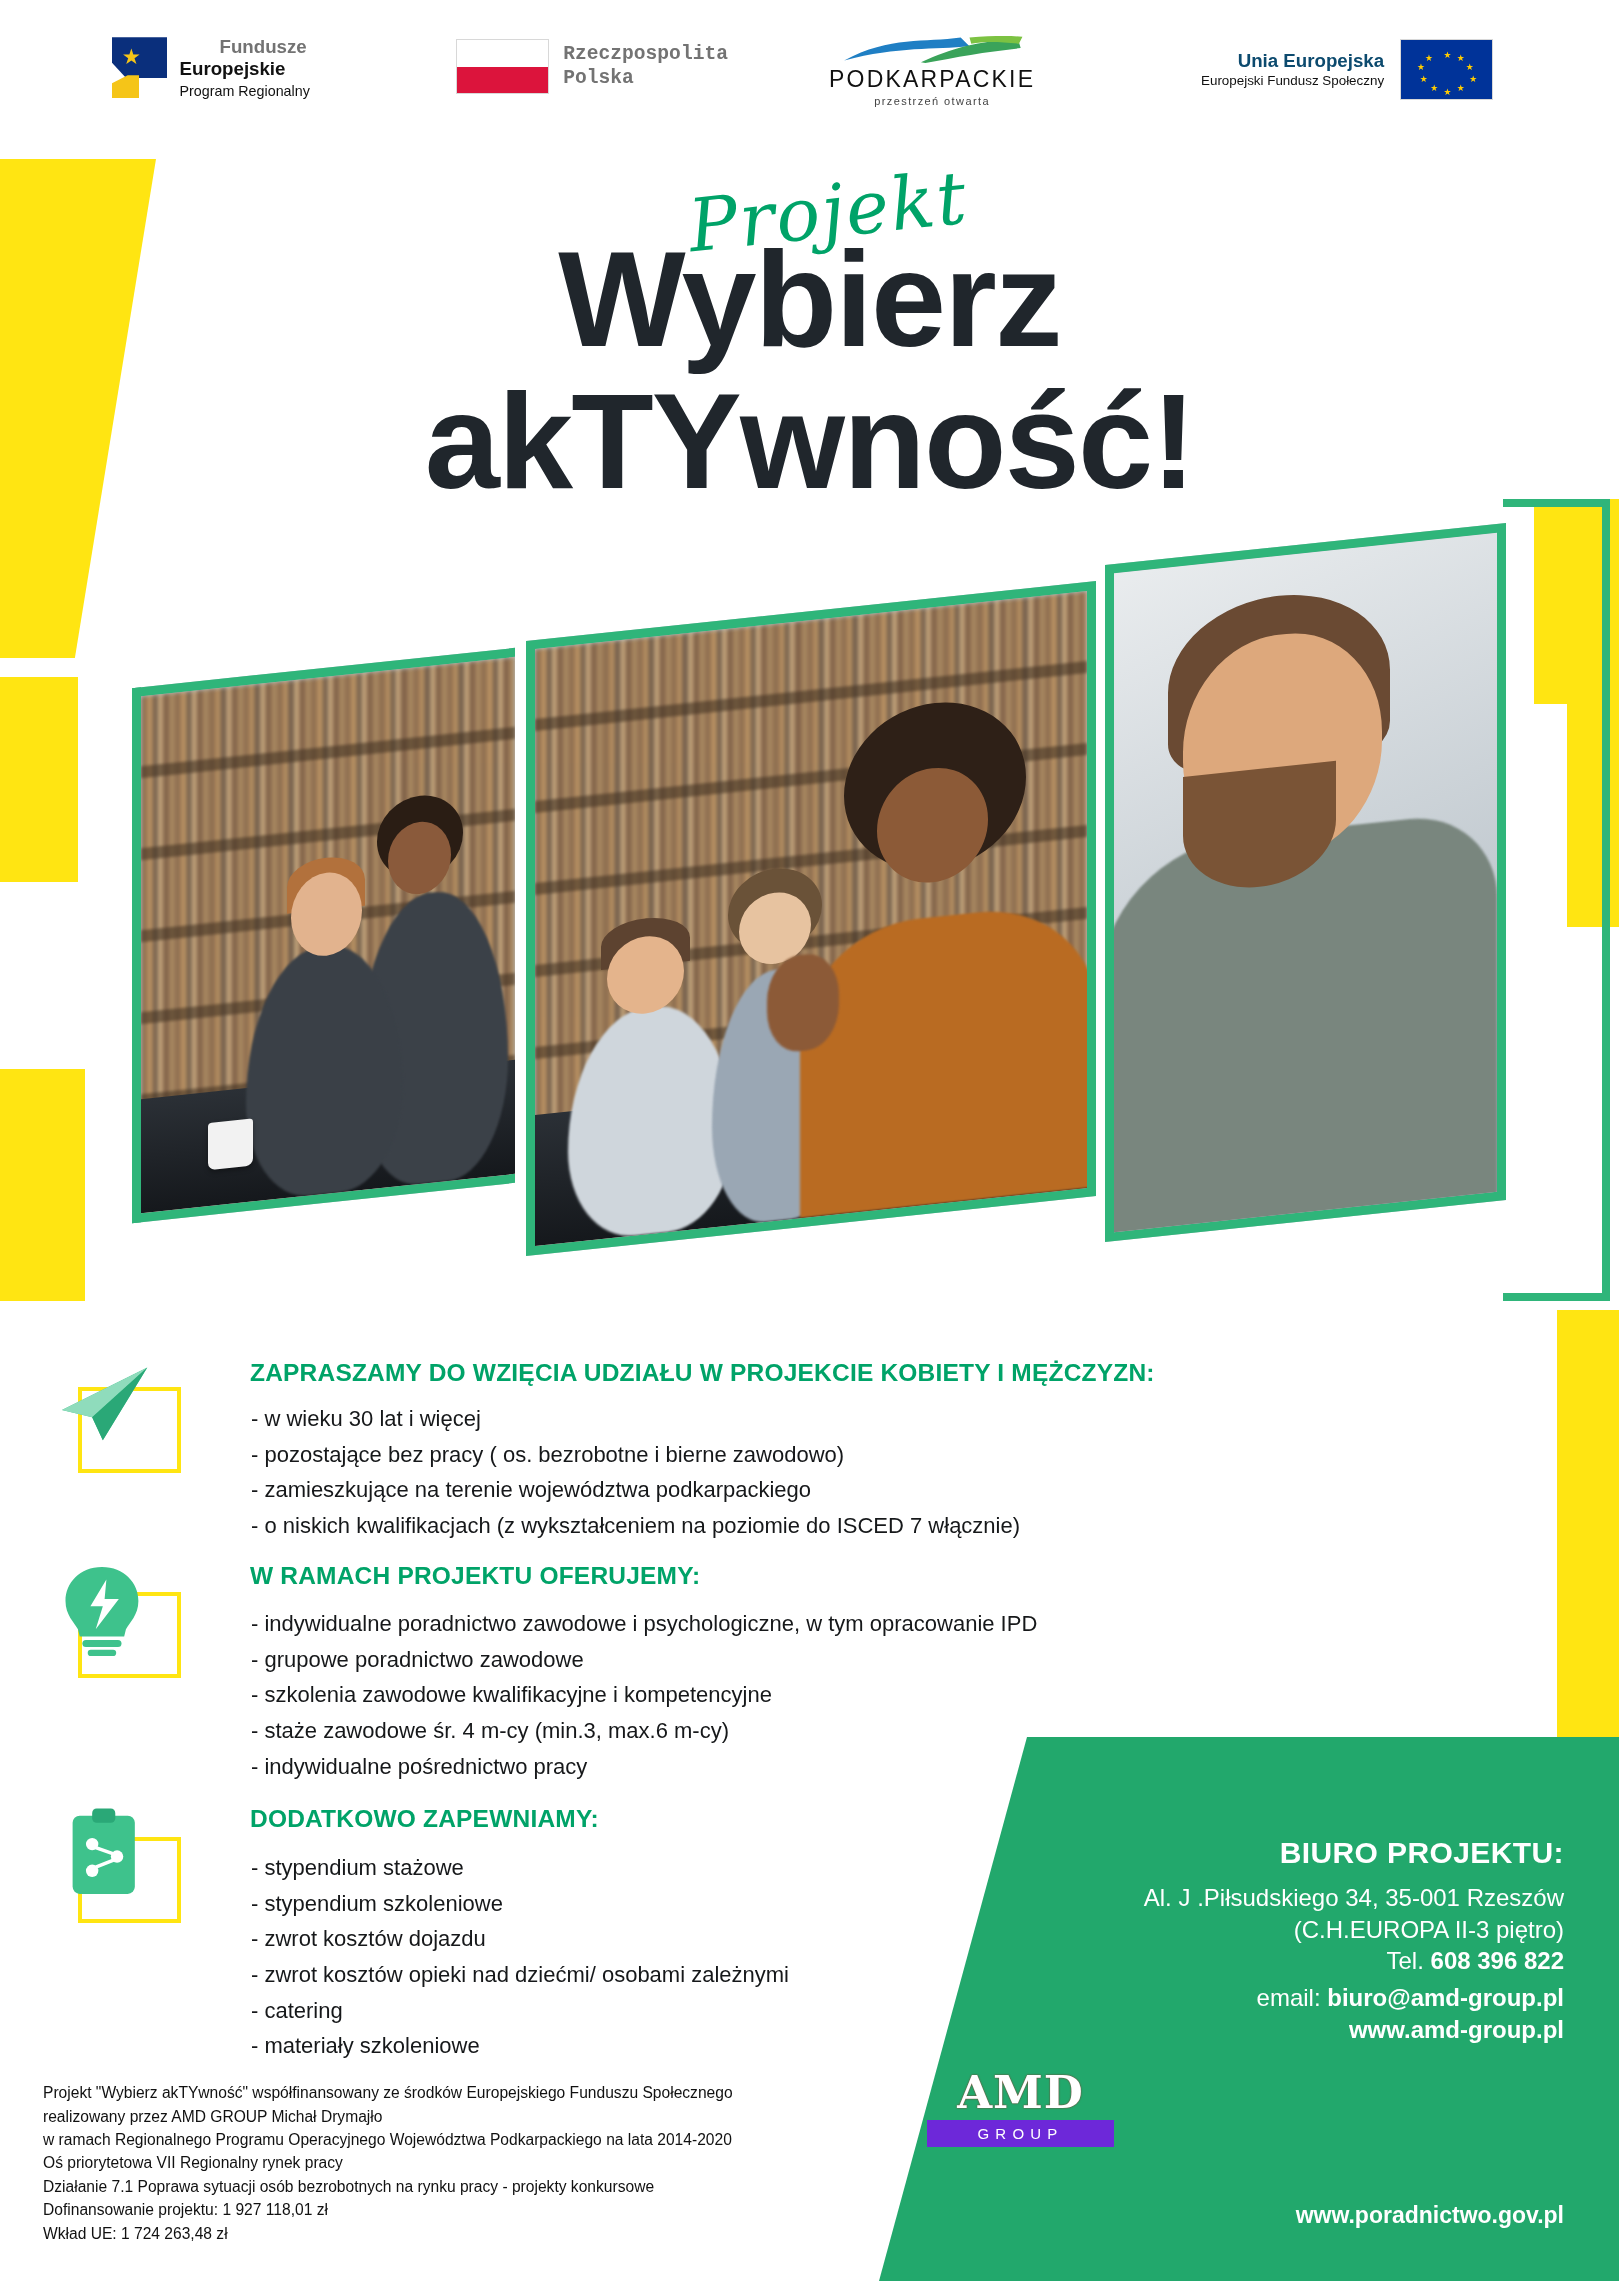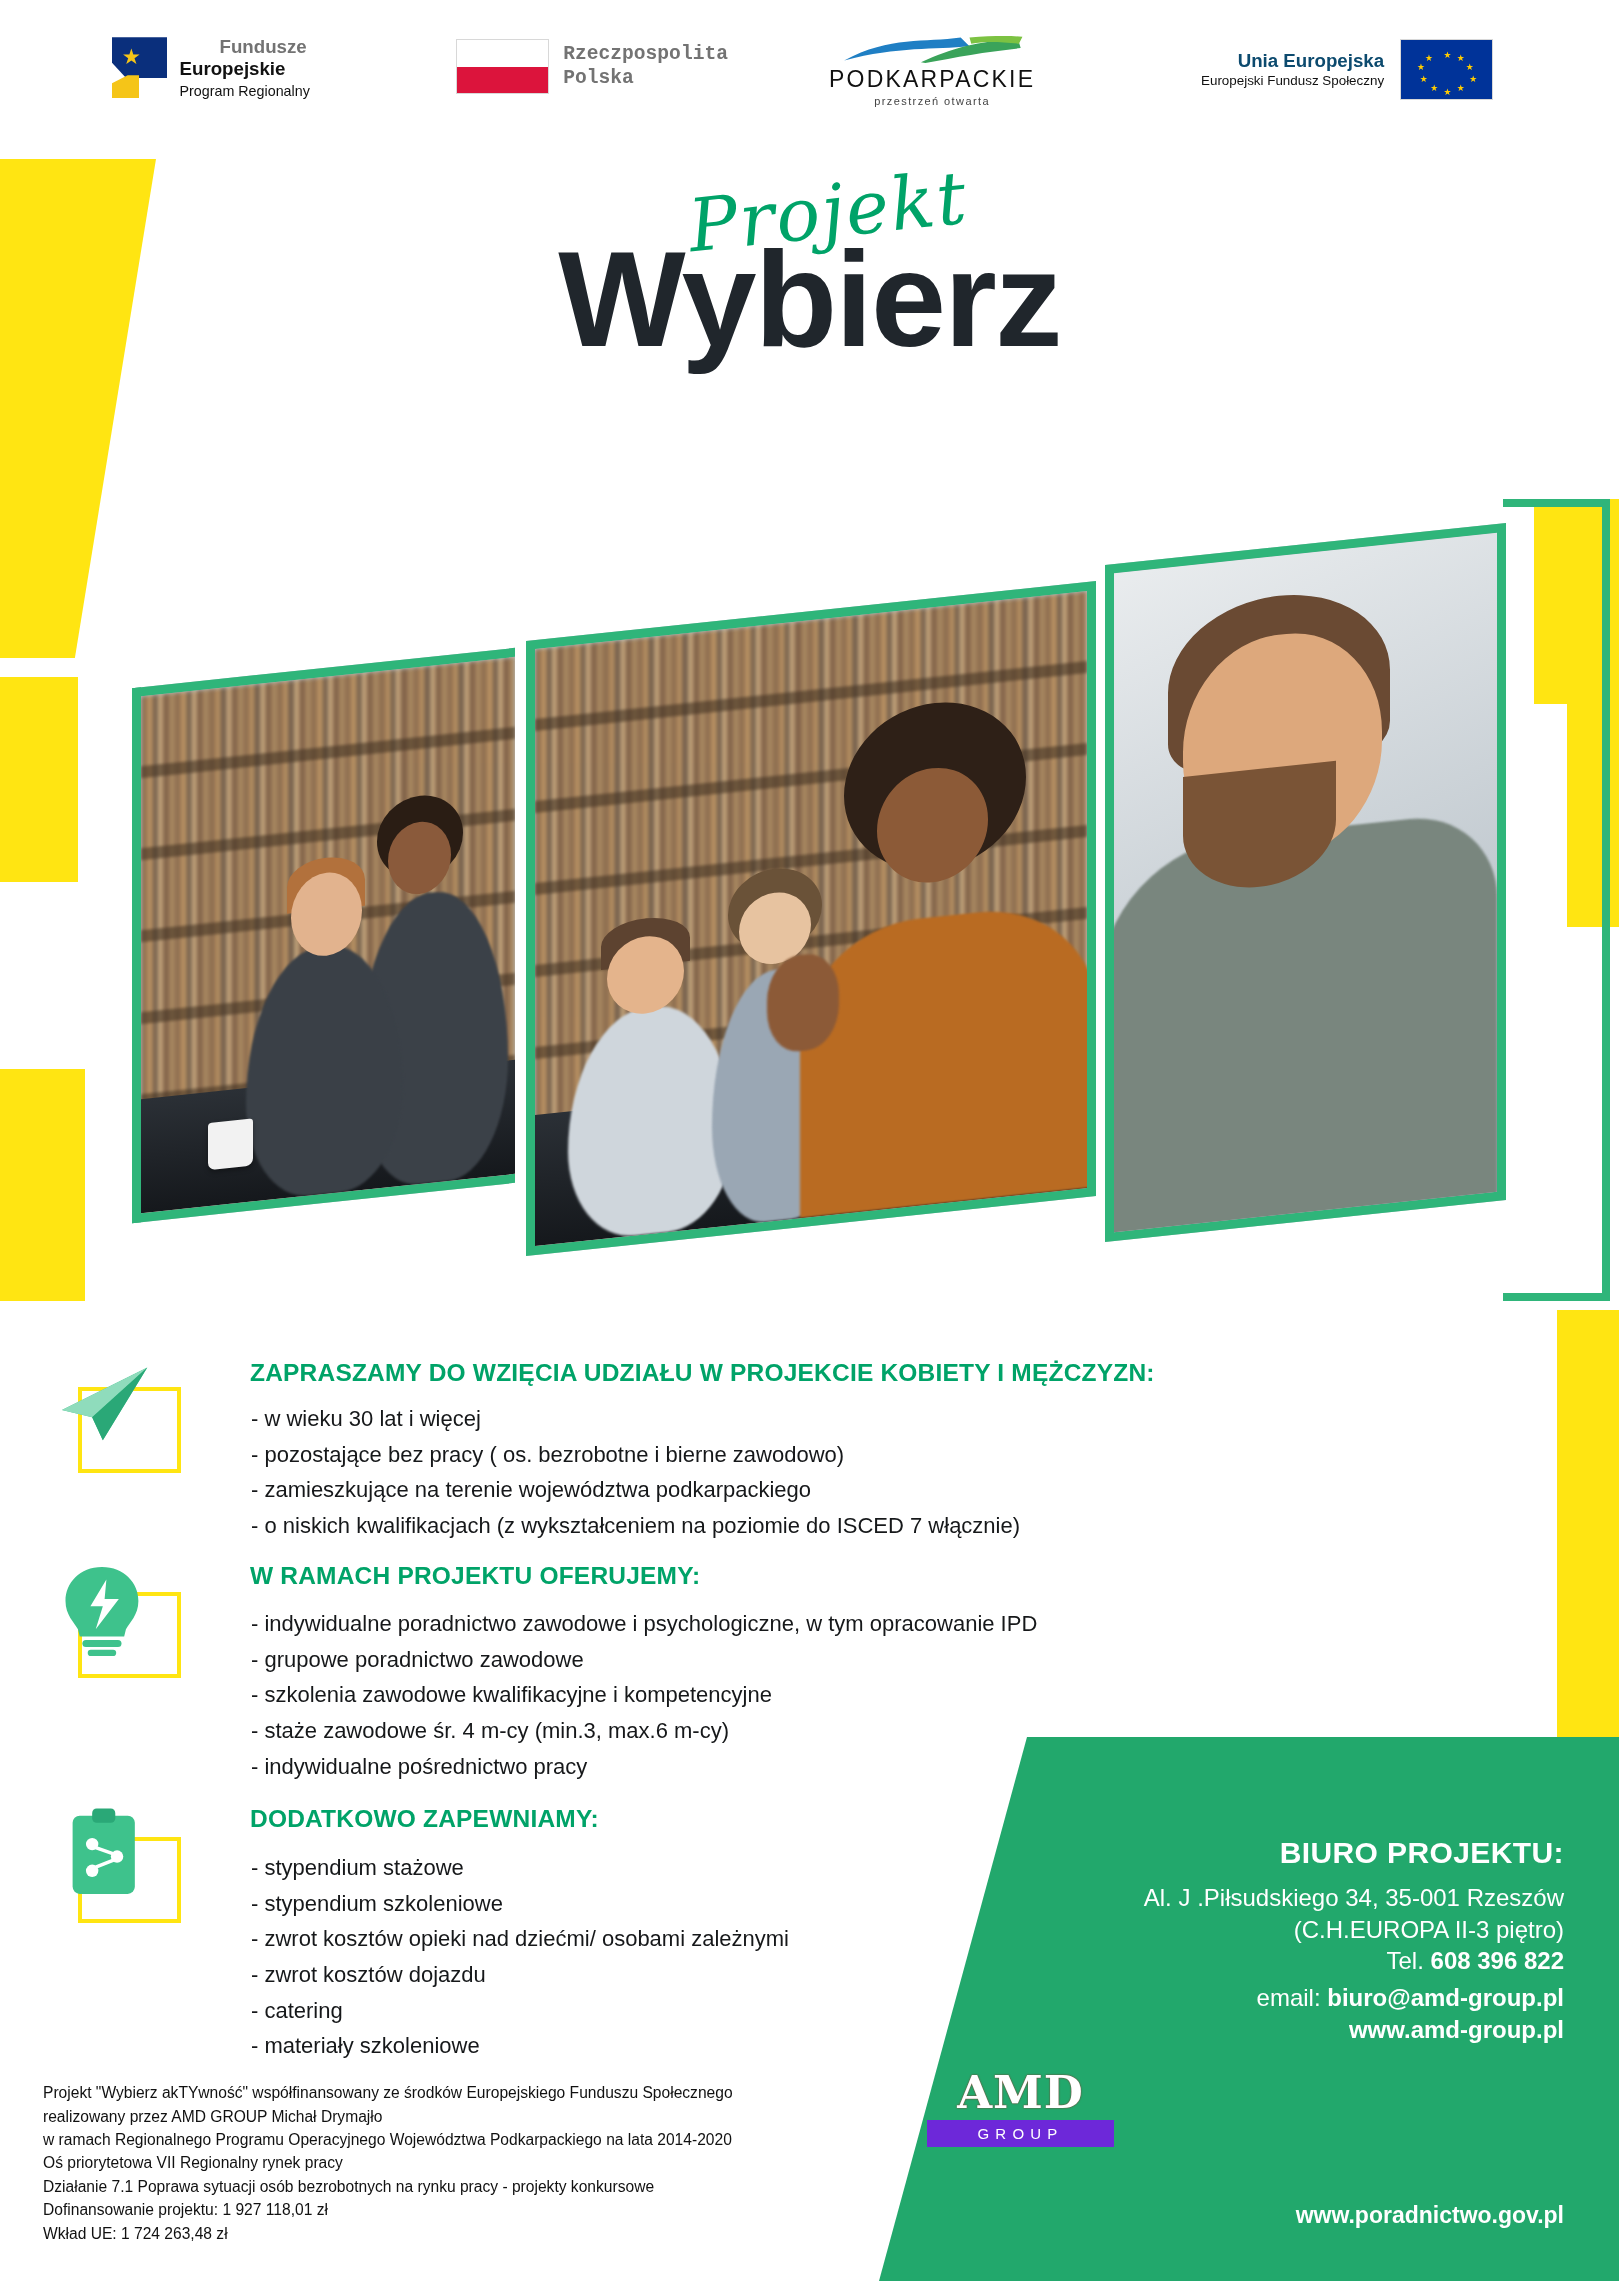--- a/index.html
+++ b/index.html
@@ -411,20 +411,21 @@
   <div class="y-right-a"></div>
   <div class="y-right-b"></div>
   <div class="y-right-c"></div>
   <div class="y-right-d"></div>
   <div class="g-right-frame"></div>
 
   <div class="title-block">
     <div class="projekt-script">Projekt</div>
     <div class="main-title">
       <span>Wybierz</span>
+      <span class="l2">akTYwność!</span>
     </div>
   </div>
 
   <div class="collage">
 
     <div class="ph ph1">
       <div class="inner">
         <div class="bookshelf"></div>
         <div class="shelf-lines"></div>
         <div class="desk"></div>
@@ -522,22 +523,22 @@
             <circle cx="72" cy="58" r="7" fill="#ffffff"></circle>
             <circle cx="44" cy="74" r="7" fill="#ffffff"></circle>
             <path d="M48 48 L68 55 M48 70 L68 62" stroke="#ffffff" stroke-width="4" fill="none"></path>
           </svg>
         </div>
       </div>
       <div class="sec-head" style="left:250px; top:450px;">DODATKOWO ZAPEWNIAMY:</div>
       <div class="sec-list" style="left:251px; top:495px;">
         <div>- stypendium stażowe</div>
         <div>- stypendium szkoleniowe</div>
+        <div>- zwrot kosztów dojazdu</div>
         <div>- zwrot kosztów opieki nad dziećmi/ osobami zależnymi</div>
-        <div>- zwrot kosztów dojazdu</div>
         <div>- catering</div>
         <div>- materiały szkoleniowe</div>
       </div>
     </div>
   </div>
 
   <div class="green-panel"></div>
 
   <div class="gp-inner" style="position:absolute; right:55px; top:1836px; width:570px; text-align:right; color:#fff; z-index:20;">
     <div class="gp-title">BIURO PROJEKTU:</div>

